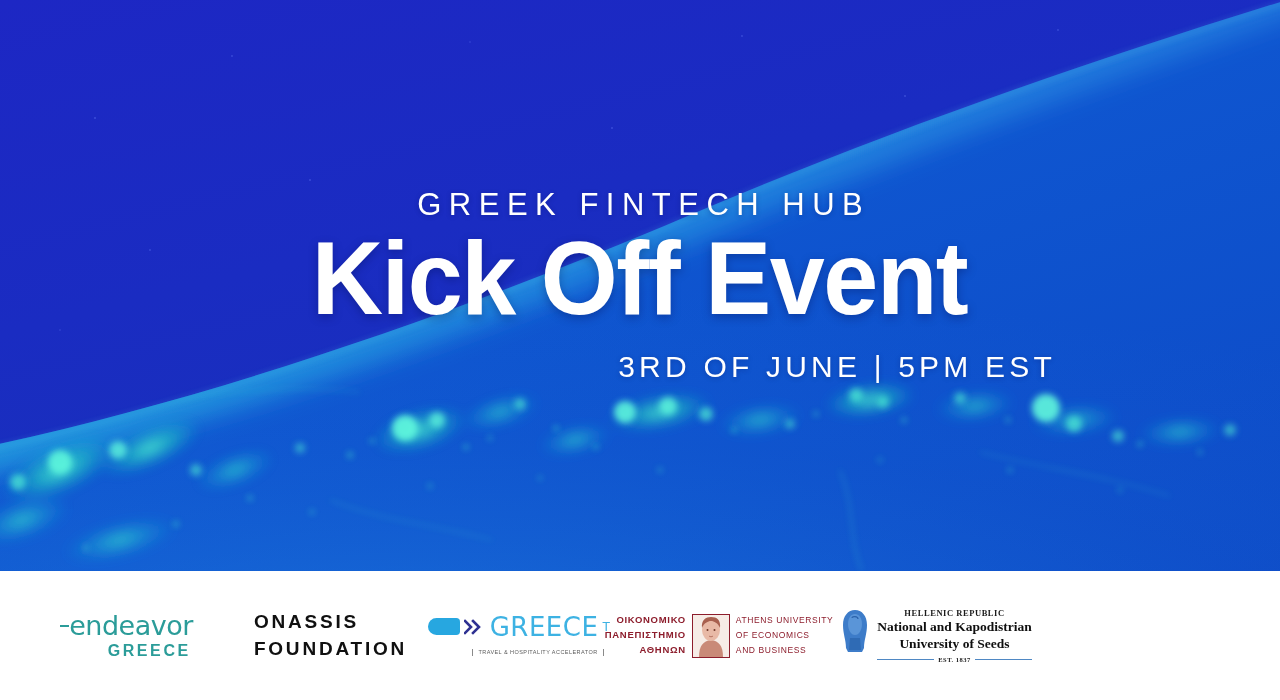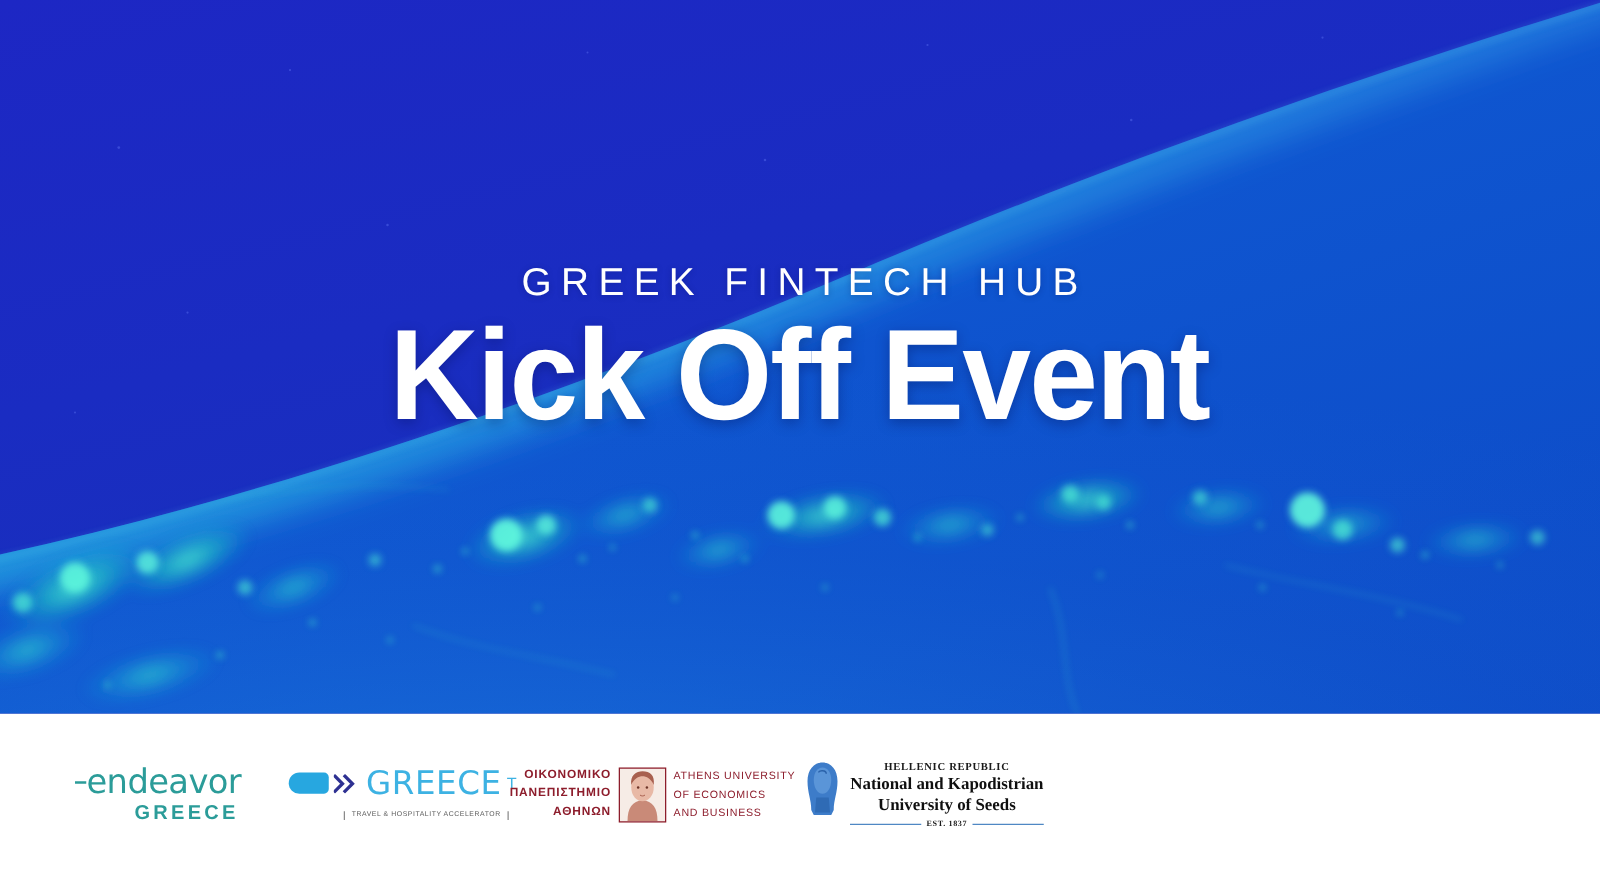--- a/index.html
+++ b/index.html
@@ -447,35 +447,42 @@
           </g>
         </g>
       </g>
 
       <path d="M -140 474 C 120 432 420 332 690 217 C 900 128 1120 50 1420 -38" stroke="#63d6f2" stroke-opacity="0.40" stroke-width="2.2" fill="none" filter="url(#soft3)"></path>
     </svg>
 
     <div class="hero-text">
       <div class="eyebrow">GREEK FINTECH HUB</div>
       <div class="headline">Kick Off Event</div>
+      <div class="datetime">3RD OF JUNE | 5PM EST</div>
     </div>
   </div>
 
   <div class="sponsor-bar">
     <div class="sponsor-inner">
 
       <div class="logo lg-endeavor">
         <div class="endeavor-wrap">
           <span class="endeavor-dash"></span>
           <div class="endeavor-word">endeavor</div>
           <div class="endeavor-sub">GREECE</div>
         </div>
       </div>
 
 
+      <div class="logo lg-onassis">
+        <div>
+          <div class="onassis-line">ONASSIS</div>
+          <div class="onassis-line">FOUNDATION</div>
+        </div>
+      </div>
 
       <div class="logo lg-capsule">
         <div>
           <div class="capsule-top">
             <span class="capsule-pill"></span>
             <svg width="22" height="16" viewBox="0 0 22 16">
               <path d="M1 2 L7 8 L1 14" stroke="#2e3192" stroke-width="2.6" fill="none" stroke-linecap="square"></path>
               <path d="M9 2 L15 8 L9 14" stroke="#2e3192" stroke-width="2.6" fill="none" stroke-linecap="square"></path>
             </svg>
             <span class="capsule-word">GREECE</span>

